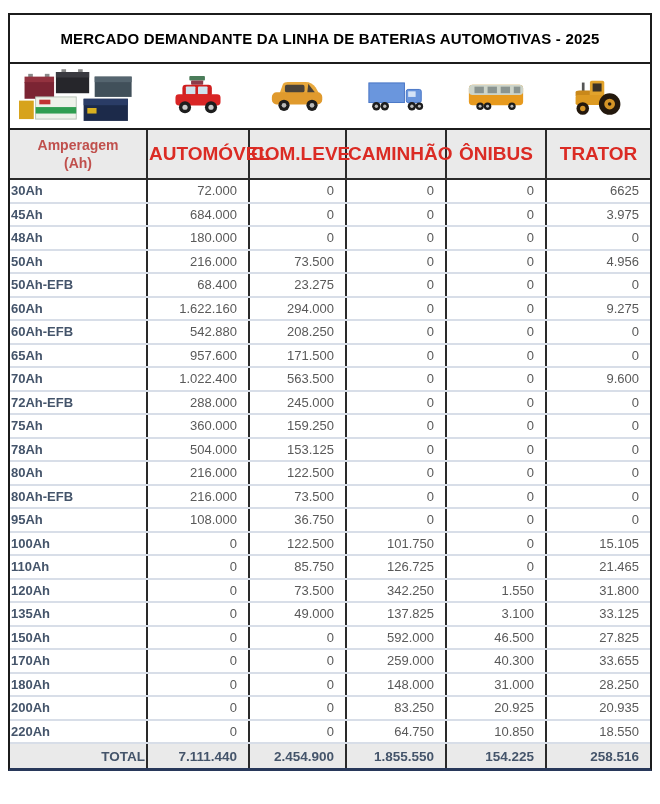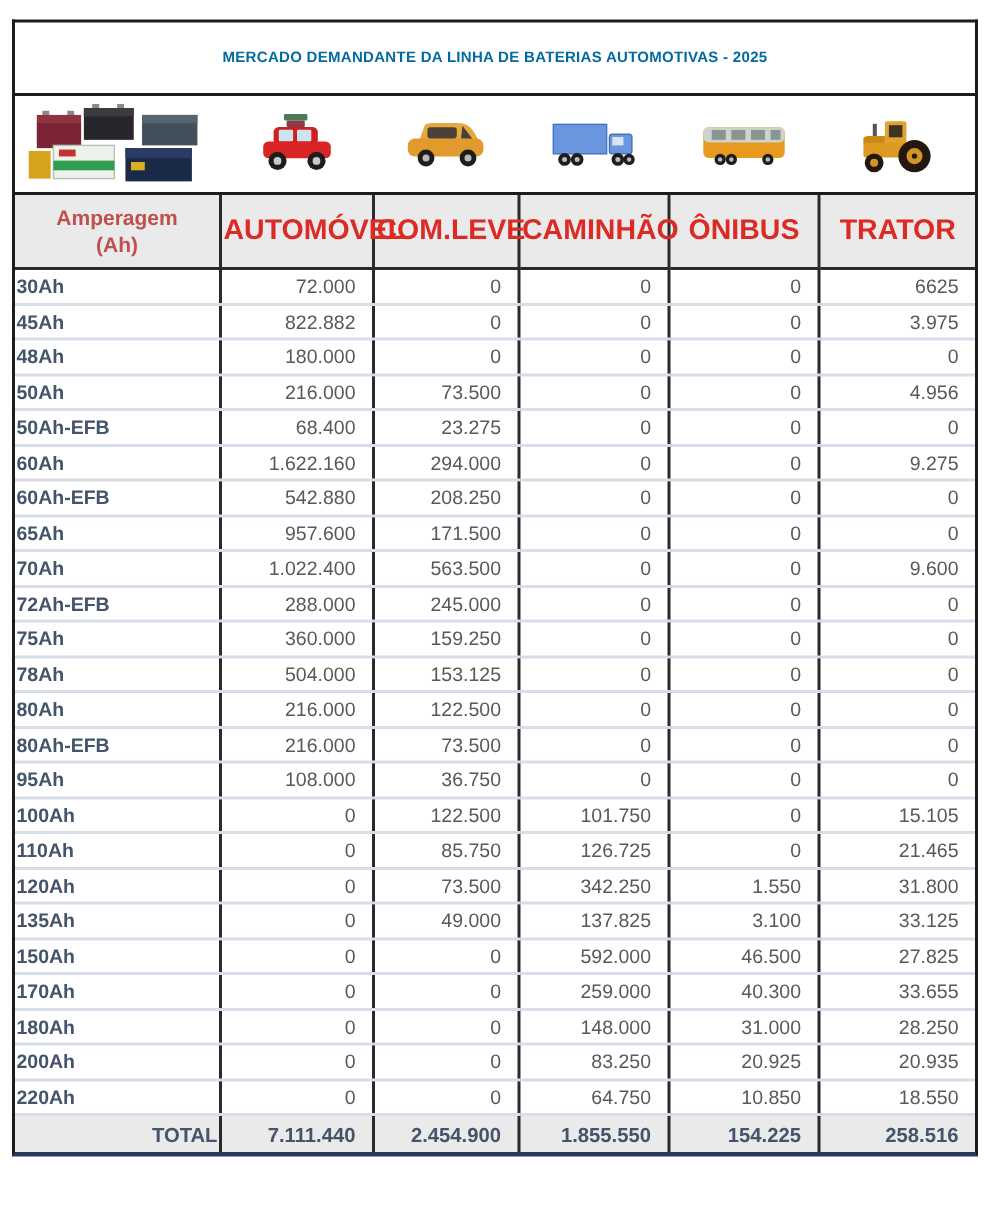--- a/index.html
+++ b/index.html
@@ -22,23 +22,23 @@
     background: #ffffff;
   }
   .title-box {
     height: 47px;
     border-bottom: 2px solid #1c1c1c;
     display: flex;
     align-items: center;
     justify-content: center;
   }
   .title {
-    font-size: 10px;
+    font-size: 15px;
     font-weight: bold;
-    color: #0369a1;
+    color: #000000;
     letter-spacing: 0.2px;
   }
   .icons-row {
     height: 64px;
     border-bottom: 2px solid #1c1c1c;
     display: flex;
     align-items: center;
   }
   .icon-cell {
     display: flex;
@@ -243,21 +243,21 @@
           <tr>
             <th>30Ah</th>
             <td>72.000</td>
             <td>0</td>
             <td>0</td>
             <td>0</td>
             <td>6625</td>
           </tr>
           <tr>
             <th>45Ah</th>
-            <td>822.882</td>
+            <td>684.000</td>
             <td>0</td>
             <td>0</td>
             <td>0</td>
             <td>3.975</td>
           </tr>
           <tr>
             <th>48Ah</th>
             <td>180.000</td>
             <td>0</td>
             <td>0</td>

